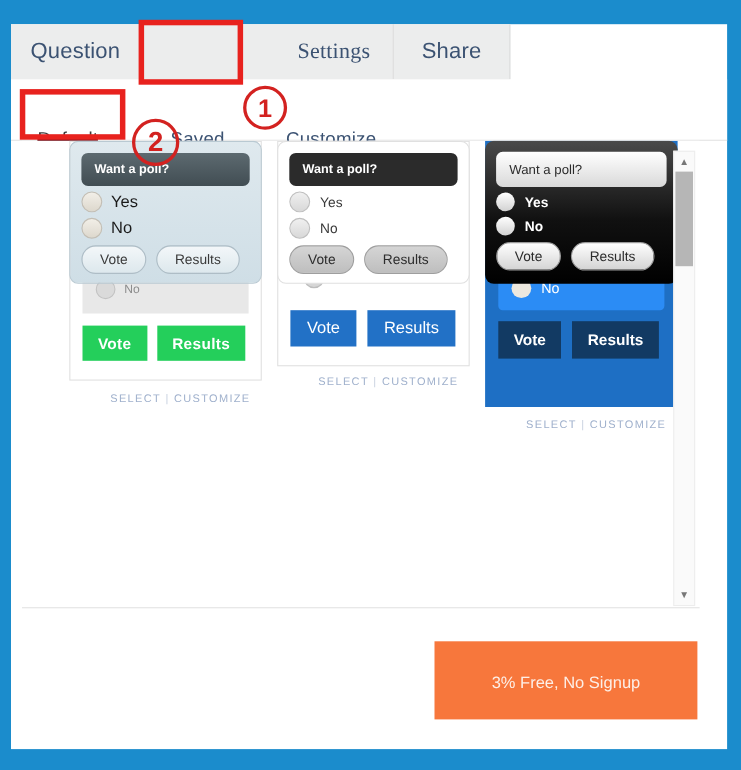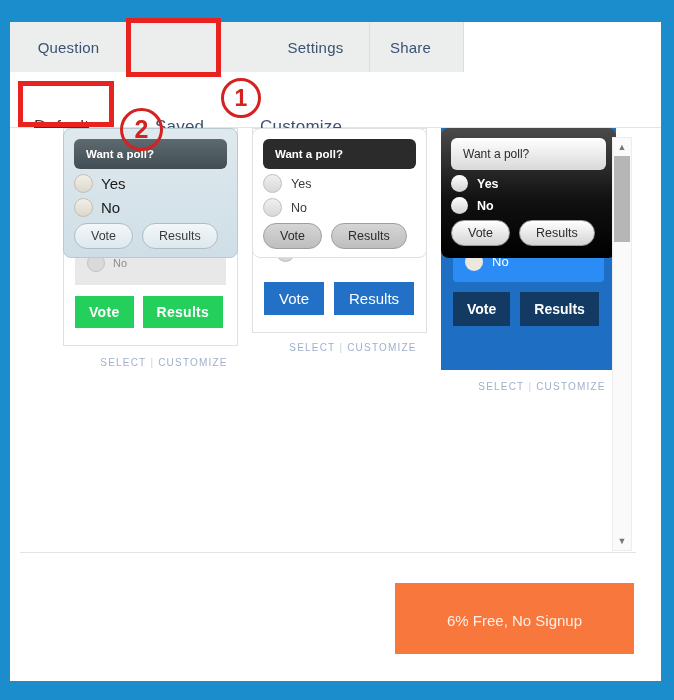--- a/index.html
+++ b/index.html
@@ -19,27 +19,27 @@
 
   
   .tabstrip{
     position:absolute;left:10px;top:22px;width:454px;height:50px;
     background:#eceded;
     border-bottom:1px solid #dcdcdc;
   }
   .tab{
     position:absolute;top:0;height:50px;
     display:flex;align-items:center;justify-content:center;
-    font-size:15px;color:#3b5272;letter-spacing:.2px;
+    font-size:20px;color:#3b5272;letter-spacing:.2px;
     box-sizing:border-box;
   }
   .tab.sep{border-right:1px solid #dcdcdc;}
   .tab-question{left:0;width:118px;}
   .tab-themes{left:118px;width:118px;background:#ffffff;color:#3b5272;}
-  .tab-settings{left:252px;width:108px;}
+  .tab-settings{left:240px;width:108px;font-family:Liberation Serif, serif;}
   .tab-share{left:348px;width:106px;}
 
   
   .subtabs{
     position:absolute;left:10px;top:72px;width:651px;height:55px;
     background:#ffffff;border-bottom:1px solid #e3e3e3;
   }
   .subtab{
     position:absolute;top:0;height:65px;
     display:flex;align-items:flex-end;
@@ -333,21 +333,21 @@
     </div>
   </div>
 
   <div class="sbar">
     <div class="arrow up">▲</div>
     <div class="thumb"></div>
     <div class="arrow down">▼</div>
   </div>
 
   <div class="cta">
-    <div class="t2">6% Free, No Signup</div>
+    <div class="t2">3% Free, No Signup</div>
   </div>
 
   <div class="ann-box box-themes"></div>
   <div class="ann-box box-default"></div>
   <div class="ann-circle circ1">1</div>
   <div class="ann-circle circ2">2</div>
 
 </div>
 
 </body></html>

